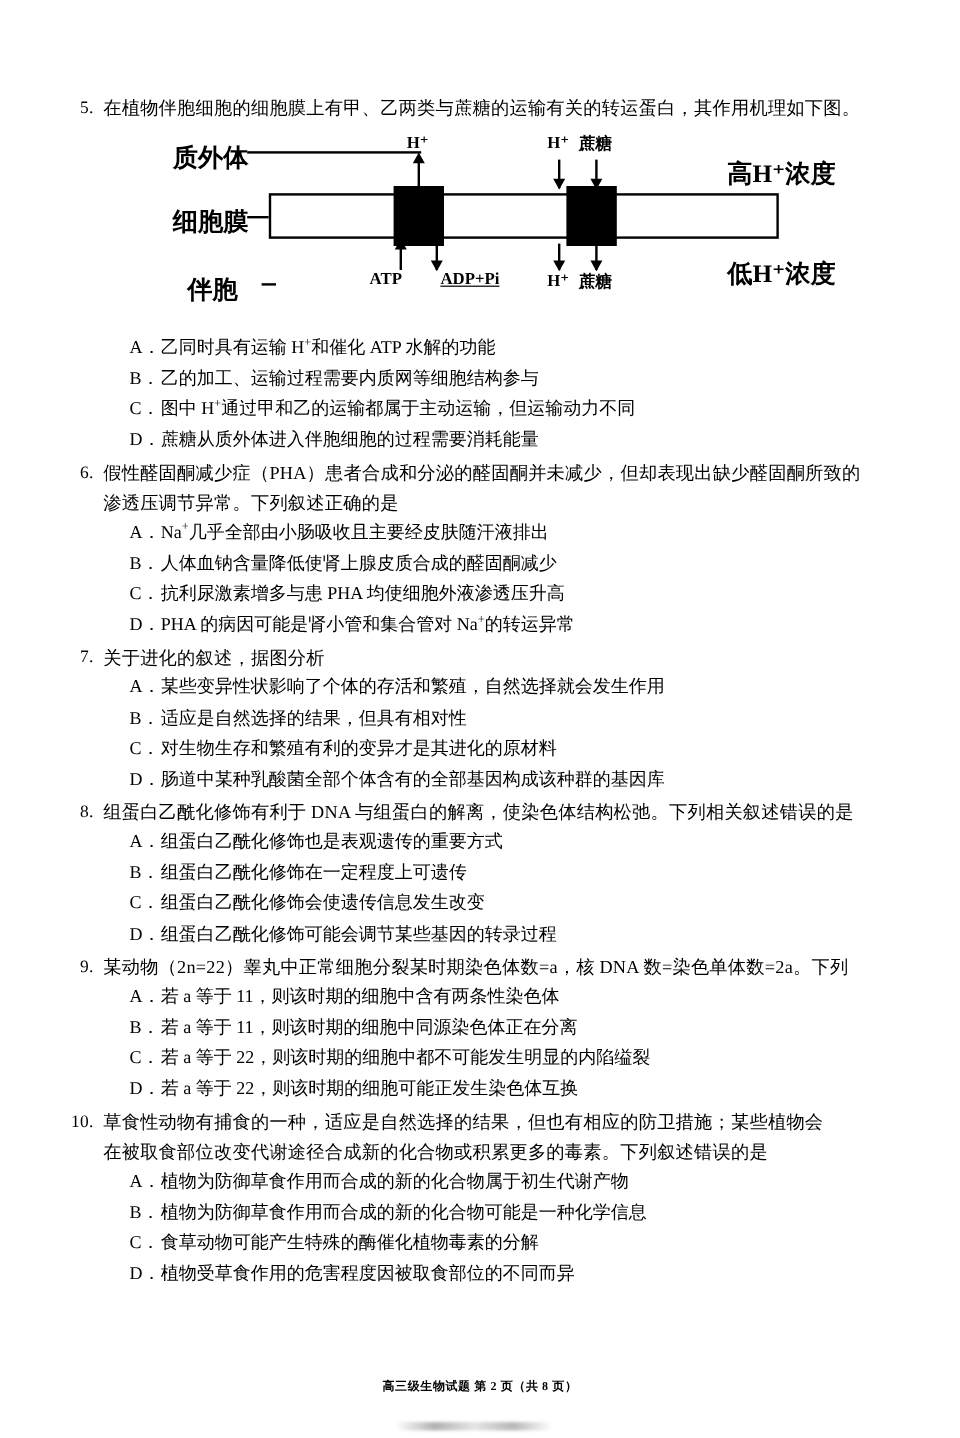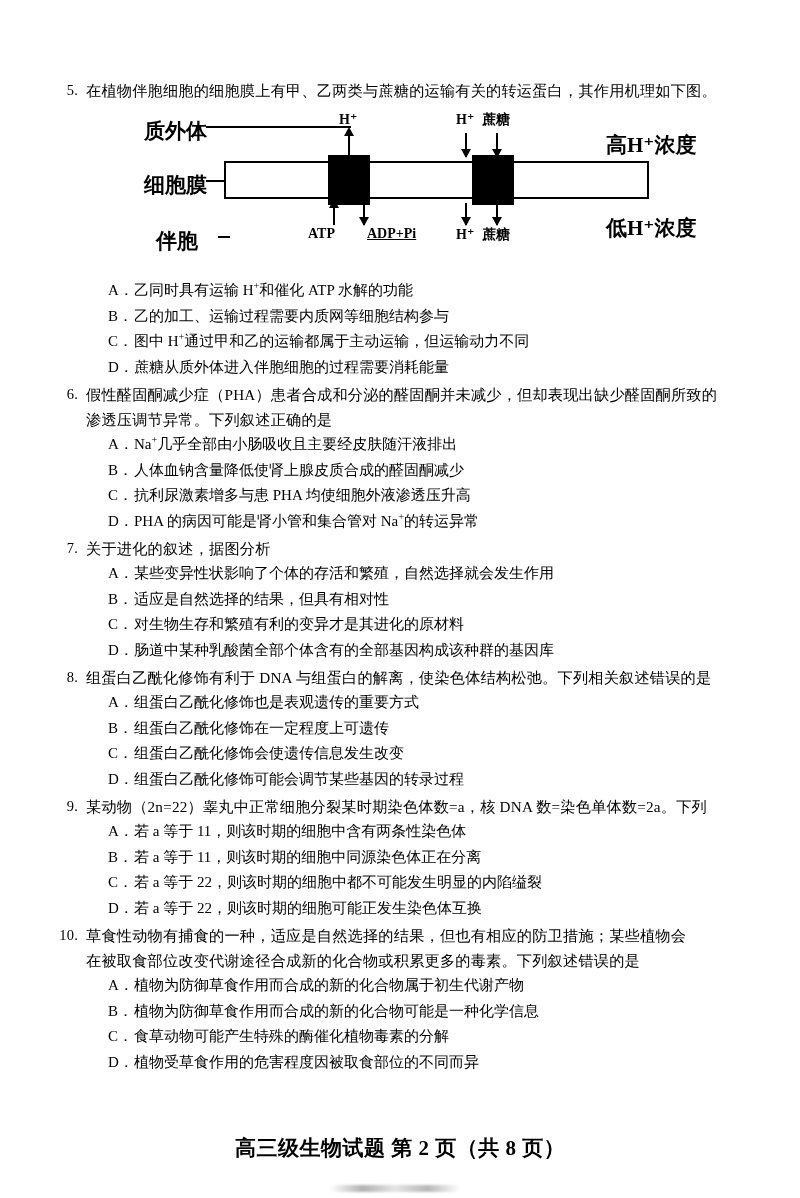--- a/index.html
+++ b/index.html
@@ -122,21 +122,21 @@
     font-size: 14px;
     font-weight: bold;
     white-space: nowrap;
   }
   .footer {
     position: absolute;
     left: 0;
     right: 0;
     bottom: 36px;
     text-align: center;
-    font-size: 21px;
+    font-size: 10px;
     font-weight: bold;
     letter-spacing: 0.5px;
   }
   .bottom-smudge {
     position: absolute;
     bottom: 6px;
     left: 330px;
     width: 130px;
     height: 7px;
     background: linear-gradient(90deg, rgba(0,0,0,0.0), rgba(0,0,0,0.30), rgba(0,0,0,0.10), rgba(0,0,0,0.28), rgba(0,0,0,0.0));

